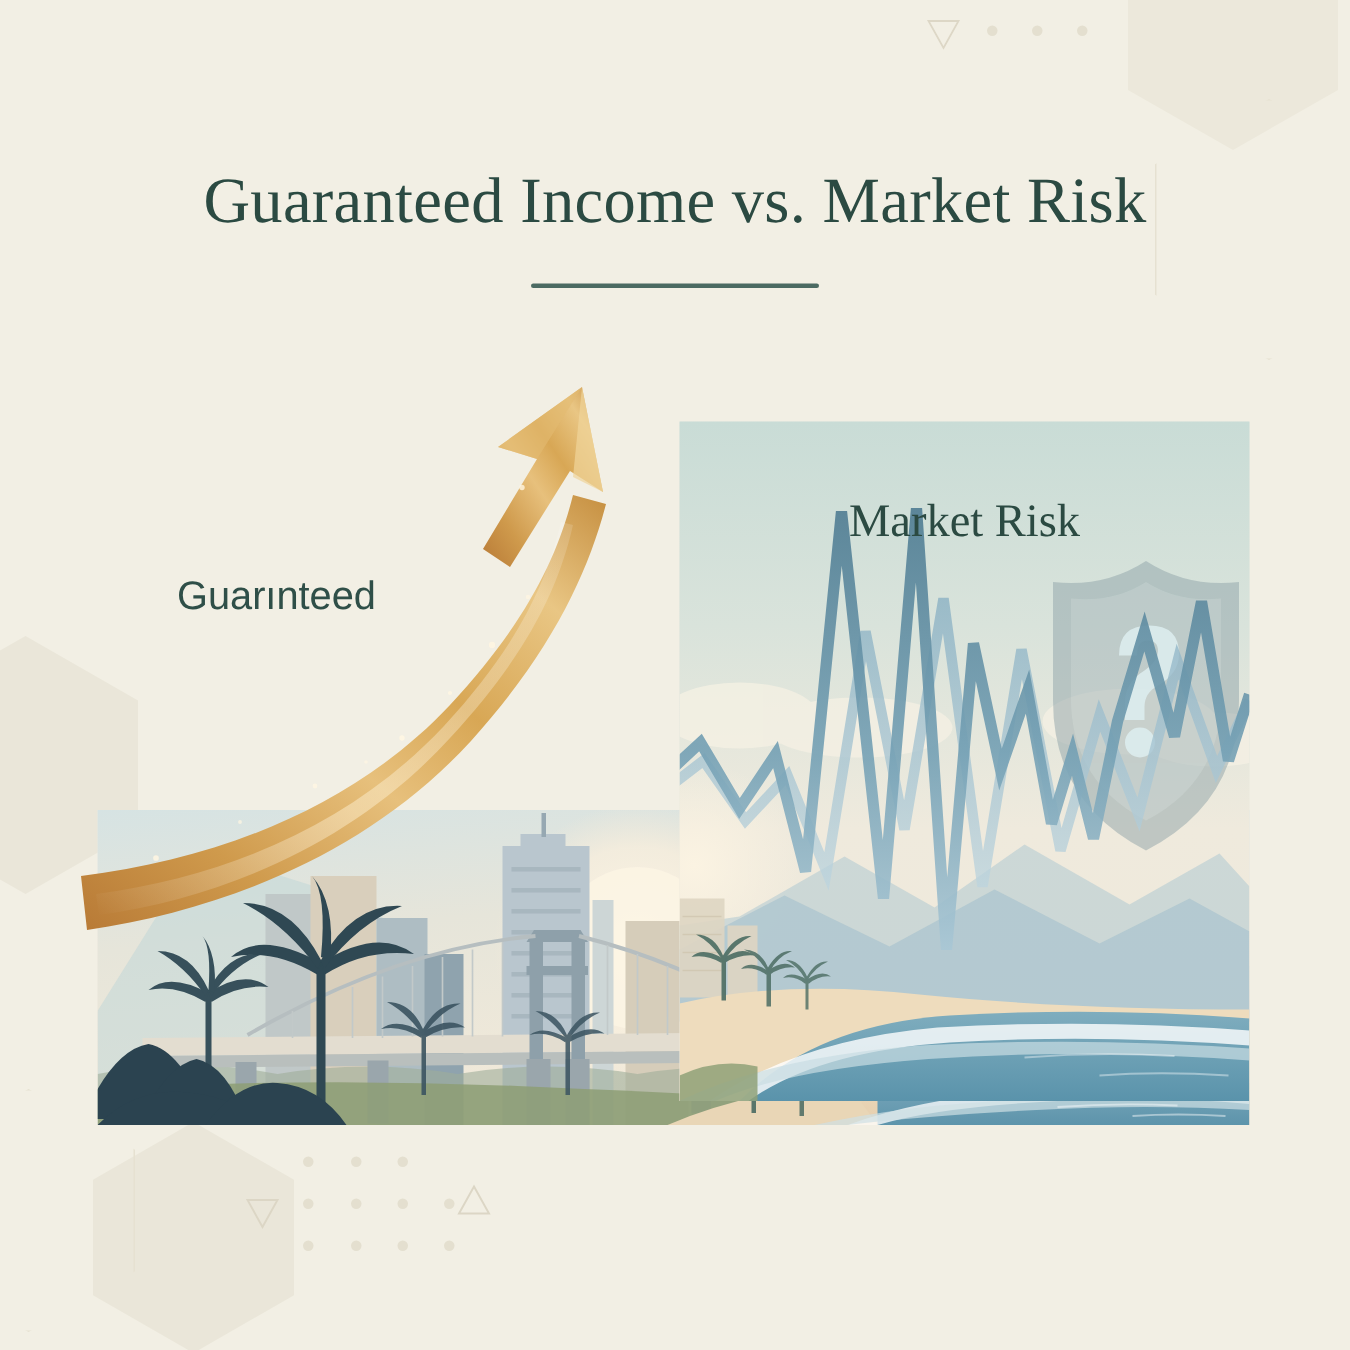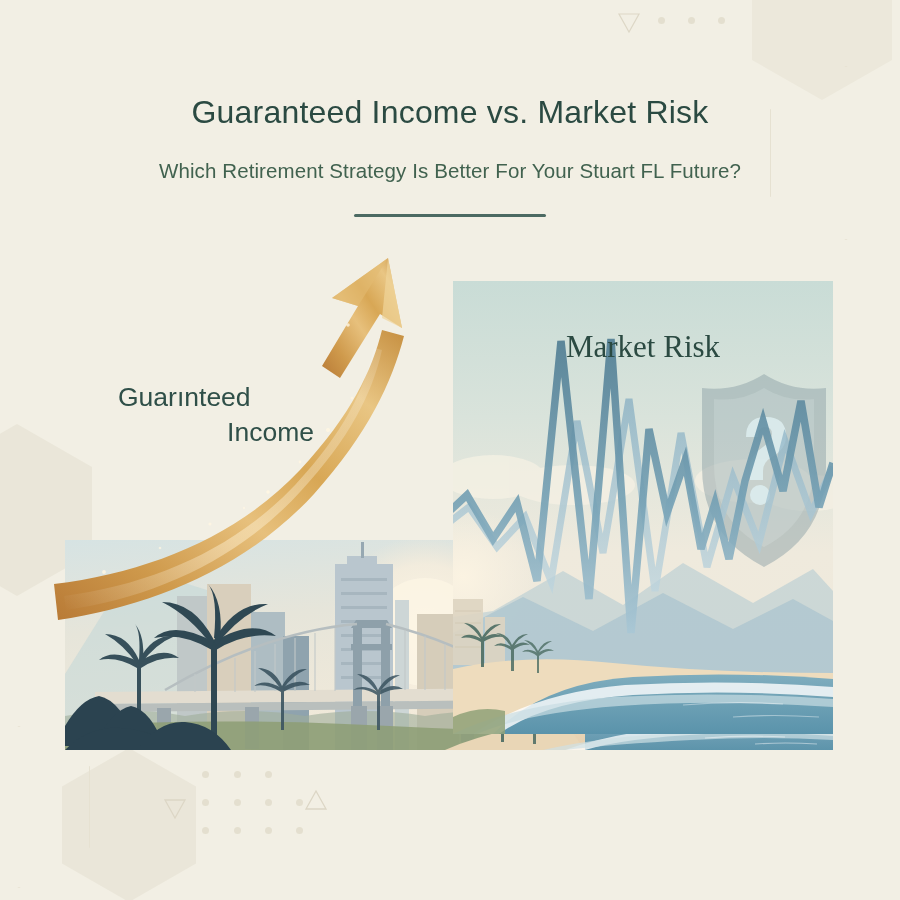--- a/index.html
+++ b/index.html
@@ -36,26 +36,26 @@
     background: #e4dfcf;
   }
 
   
   #header {
     position: absolute;
     left: 0; right: 0; top: 96px;
     text-align: center;
   }
   #title {
-    font-family: Liberation Sans, sans-serif;
-    font-size: 32px;
+    font-family: Liberation Serif, serif;
+    font-size: 43px;
     line-height: 1.06;
     color: #2b4a42;
     letter-spacing: 0.2px;
-    margin: 0;
+    margin: 16px;
     font-weight: 400;
   }
   #subtitle {
     font-family: "Liberation Sans", sans-serif;
     font-size: 20.5px;
     color: #41624f;
     margin: 0;
     padding-top: 29px;
     letter-spacing: 0.1px;
     font-weight: 400;
@@ -149,21 +149,20 @@
 
   <svg class="deco" style="left:162px; top:796px;" width="26" height="26" viewBox="0 0 26 26">
     <polygon points="3,4 23,4 13,22" fill="none" stroke="#dcd6c5" stroke-width="1.3"></polygon>
   </svg>
   <svg class="deco" style="left:303px; top:787px;" width="26" height="26" viewBox="0 0 26 26">
     <polygon points="13,4 23,22 3,22" fill="none" stroke="#dcd6c5" stroke-width="1.3"></polygon>
   </svg>
 
   <div id="header">
     <h1 id="title">Guaranteed Income vs. Market Risk</h1>
-    <p id="subtitle">Which Retirement Strategy Is Better For Your Stuart FL Future?</p>
     <div id="divider"></div>
   </div>
 
   <div id="scene">
     <svg id="scene-inner" width="768" height="210" viewBox="0 0 768 210">
       <defs>
         <linearGradient id="skyG" x1="0" y1="0" x2="0.35" y2="1">
           <stop offset="0%" stop-color="#d6e3e3"></stop>
           <stop offset="40%" stop-color="#e6e5da"></stop>
           <stop offset="100%" stop-color="#f3ead9"></stop>
@@ -519,16 +518,15 @@
       <circle cx="210" cy="524" r="1.6" opacity="0.8"></circle>
       <circle cx="160" cy="548" r="1.3" opacity="0.7"></circle>
       <circle cx="104" cy="572" r="1.9" opacity="0.85"></circle>
       <circle cx="348" cy="325" r="1.8" opacity="0.8"></circle>
       <circle cx="244" cy="508" r="1.2" opacity="0.7"></circle>
     </g>
   </svg>
 
   <div id="gi-label">
     <span class="l1">Guarınteed</span>
-    <span class="l2">Income</span>
   </div>
 
 </div>
 
 </body></html>

